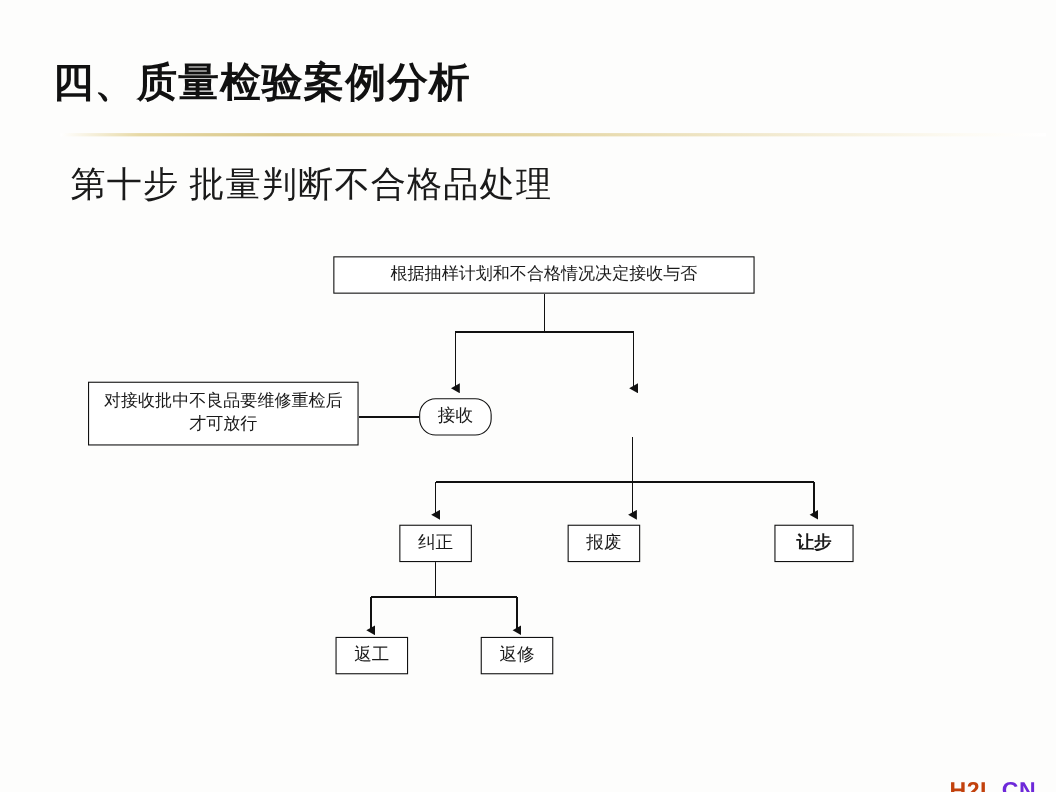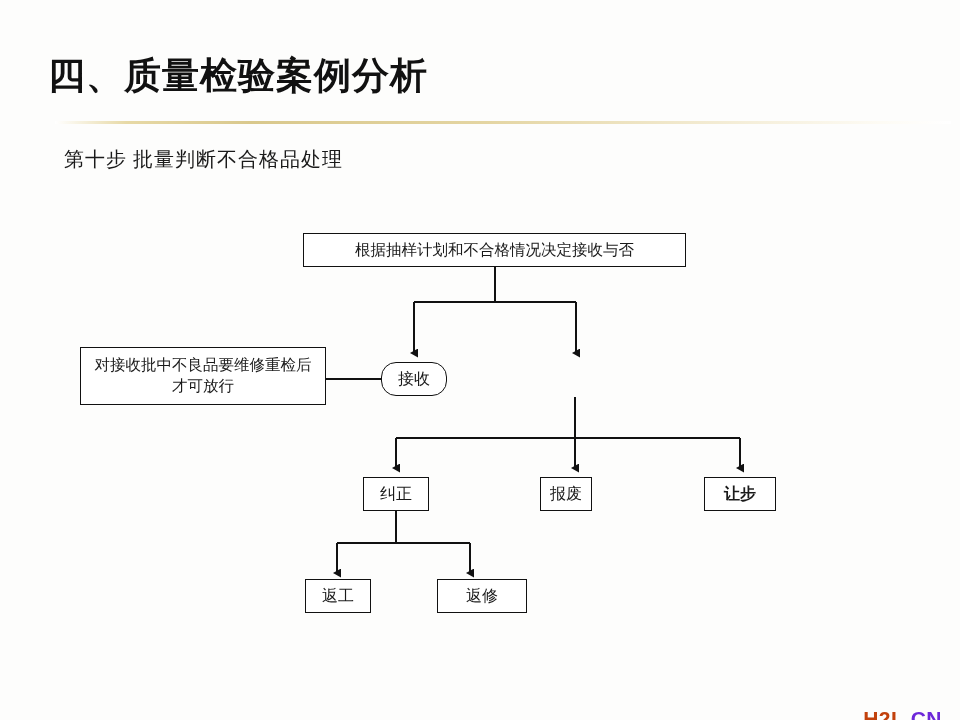--- a/index.html
+++ b/index.html
@@ -45,21 +45,21 @@
                 #d9c88c 22%,
                 #e4d5a2 48%,
                 #f2ead0 72%,
                 #fdfbf4 92%,
                 #ffffff 100%);
   }
   #slide-subtitle {
     position: absolute;
     left: 64px;
     top: 125px;
-    font-size: 20px;
+    font-size: 32px;
     font-weight: normal;
     color: #1a1a1a;
     letter-spacing: 1px;
     white-space: nowrap;
   }
 
   
   #flowchart {
     position: absolute;
     left: 0;
@@ -158,27 +158,27 @@
 
     <div class="node wide-text" style="left:80px; top:326px; width:246px; height:58px;">对接收批中不良品要维修重检后才可放行</div>
 
     <div class="node wide-text" style="left:303px; top:212px; width:383px; height:34px;">根据抽样计划和不合格情况决定接收与否</div>
 
     <div class="node" style="left:381px; top:341px; width:66px; height:34px;border-radius:15px;">接收</div>
 
 
     <div class="node" style="left:363px; top:456px; width:66px; height:34px;text-align:right;">纠正</div>
 
-    <div class="node" style="left:540px; top:456px; width:52px; height:34px;">报废</div>
+    <div class="node" style="left:516px; top:456px; width:66px; height:34px;">报废</div>
 
     <div class="node" style="left:704px; top:456px; width:72px; height:34px;font-weight:bold;">让步</div>
 
     <div class="node" style="left:305px; top:558px; width:66px; height:34px;">返工</div>
 
-    <div class="node" style="left:437px; top:558px; width:90px; height:34px;">返修</div>
+    <div class="node" style="left:437px; top:558px; width:66px; height:34px;">返修</div>
 
   </div>
 
   <div id="watermark">
     <span class="wm-h2l">H2L</span><span class="wm-cn">.CN</span>
   </div>
 
 </div>
 
 </body></html>

